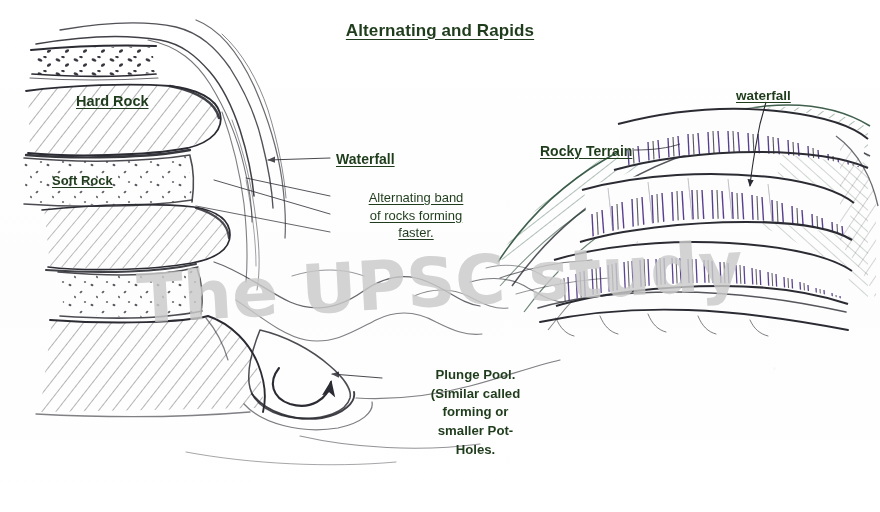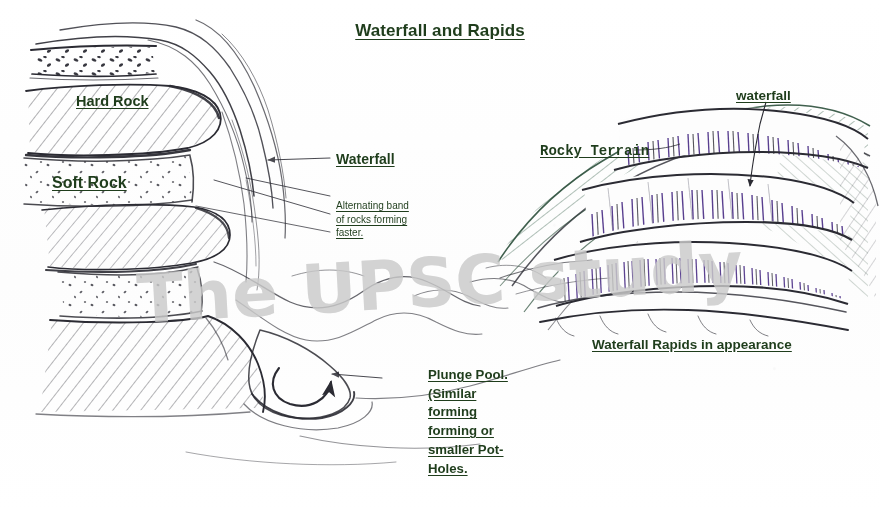--- a/index.html
+++ b/index.html
@@ -25,47 +25,48 @@
 
   svg.layer{position:absolute;left:0;top:0;width:880px;height:512px;}
 
   
   .lbl{
     position:absolute;
     color:#1f3d1c;
     font-weight:bold;
     white-space:nowrap;
     line-height:1.32;
+    text-align:center;
   }
   .lbl span.u{ text-decoration:underline; text-underline-offset:2px; }
   .lbl.normal{font-weight:600;}
 
   #title{
     left:0;right:0;top:20px;
     text-align:center;
     font-size:17px;
     letter-spacing:.1px;
   }
   #title span{ text-decoration:underline; text-underline-offset:3px;}
 
   #lbl-hard-rock{left:76px;top:92px;font-size:14.5px;}
-  #lbl-soft-rock{left:52px;top:172px;font-size:16px;}
+  #lbl-soft-rock{left:52px;top:172px;font-size:13px;}
   #lbl-vertical-waterfall{left:78px;top:415px;font-size:14px;}
   #lbl-waterfall{left:336px;top:150px;font-size:14px;}
   #lbl-alternating{
-    left:336px;top:199px;font-size:10px;font-weight:500;
+    left:336px;top:189px;font-size:13px;font-weight:500;
     white-space:normal;width:160px;line-height:1.36;
   }
   #lbl-alternating div{ text-decoration:underline; text-underline-offset:2px;}
   #lbl-plunge{
     left:388px;top:366px;font-size:13.2px;white-space:normal;width:135px;
     line-height:1.42;
   }
-  #lbl-plunge div{ text-decoration:underline; text-underline-offset:2px;padding-left:40px;}
-  #lbl-rocky-terrain{left:540px;top:142px;font-size:14px;font-family:Liberation Mono, monospace;}
+  #lbl-plunge div{ text-underline-offset:2px;padding-left:40px;}
+  #lbl-rocky-terrain{left:540px;top:142px;font-size:14px;}
   #lbl-waterfall-small{left:736px;top:87px;font-size:13.5px;}
   #lbl-rapids-caption{left:592px;top:336px;font-size:13.5px;}
 
   
   #watermark{
     position:absolute;
     left:0;right:0;top:243px;
     text-align:center;
     font-size:68px;
     color:#cacaca;
@@ -420,35 +421,34 @@
       <path d="M836,136 C858,152 872,178 878,206" stroke="#2b2b33" stroke-width="1.3" fill="none" opacity=".7"></path>
     </g>
 
     <path d="M766,102 L760,124 C756,144 752,166 750,186" stroke="#2b2b33" stroke-width="1.1" fill="none" marker-end="url(#arrowWf)"></path>
 
     <path d="M634,150 C654,150 668,148 680,144" stroke="#2b2b33" stroke-width="1" fill="none" opacity=".8"></path>
   </svg>
 
   <div id="watermark">The UPSC study</div>
 
-  <div class="lbl" id="title"><span>Waterfall and Rapids</span></div>
+  <div class="lbl" id="title"><span>Alternating and Rapids</span></div>
 
   <div class="lbl" id="lbl-hard-rock"><span class="u">Hard Rock</span></div>
   <div class="lbl" id="lbl-soft-rock"><span class="u">Soft Rock</span></div>
   <div class="lbl" id="lbl-waterfall"><span class="u">Waterfall</span></div>
 
   <div class="lbl normal" id="lbl-alternating">
     <div>Alternating band</div>
     <div>of rocks forming</div>
     <div>faster.</div>
   </div>
 
   <div class="lbl" id="lbl-plunge">
     <div>Plunge Pool.</div>
-    <div>(Similar forming</div>
+    <div>(Similar called</div>
     <div>forming or</div>
     <div>smaller Pot-Holes.</div>
   </div>
 
   <div class="lbl" id="lbl-rocky-terrain"><span class="u">Rocky Terrain</span></div>
   <div class="lbl" id="lbl-waterfall-small"><span class="u">waterfall</span></div>
-  <div class="lbl" id="lbl-rapids-caption"><span class="u">Waterfall Rapids in appearance</span></div>
 </div>
 
 </body></html>

